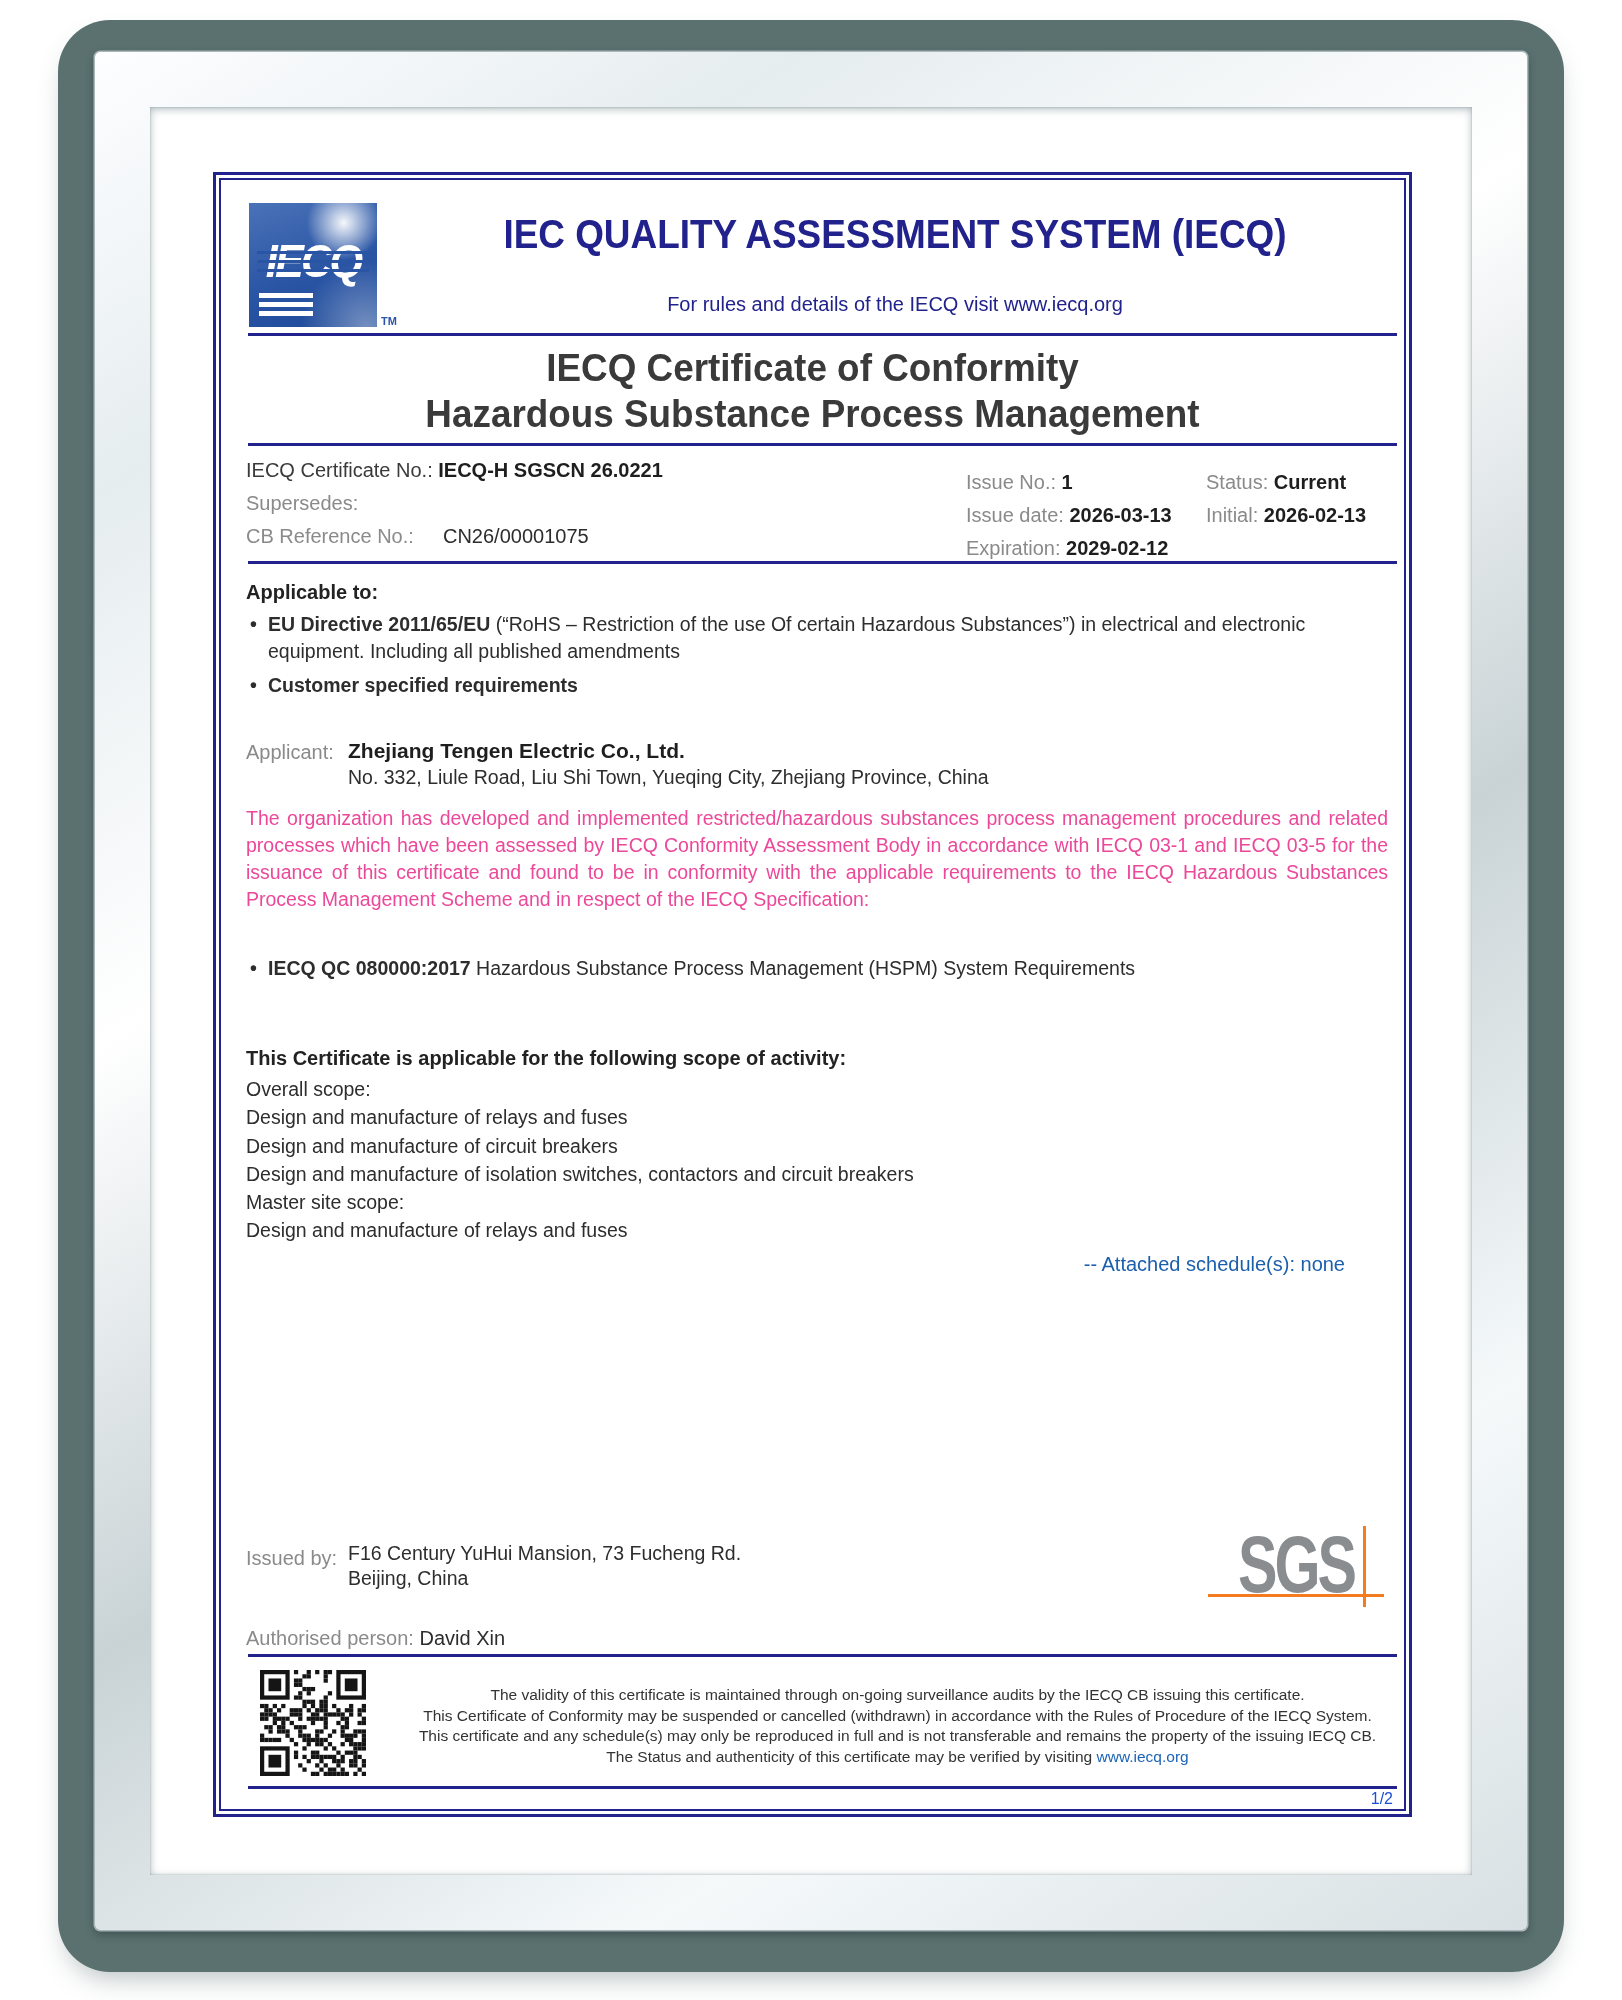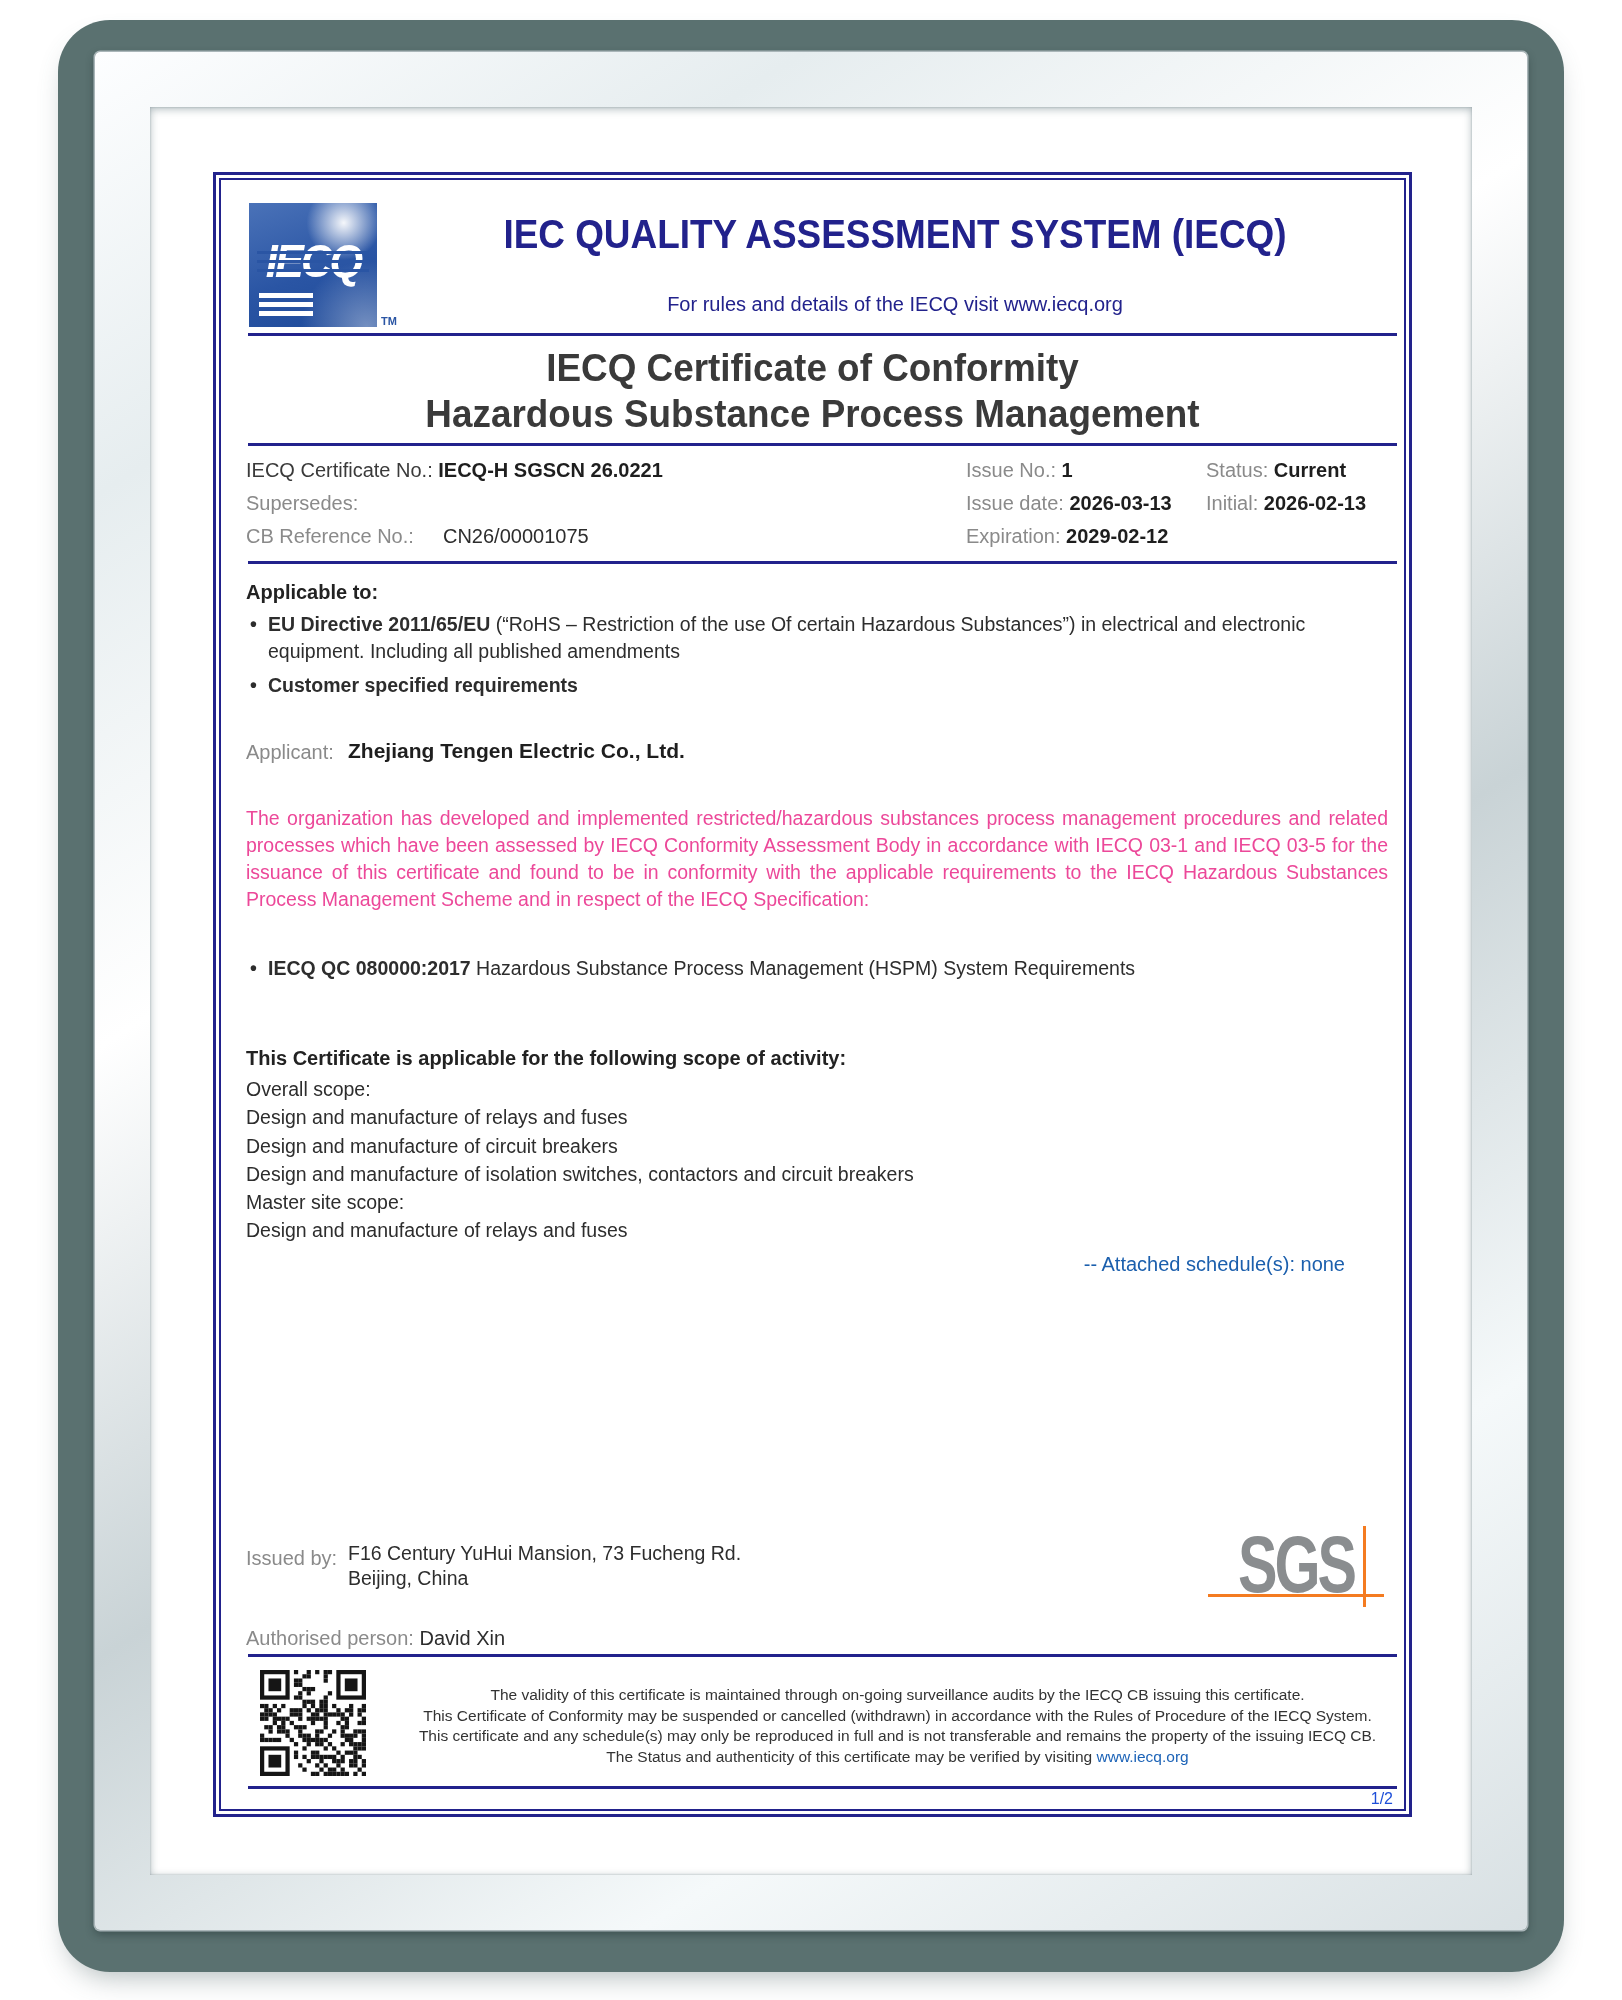--- a/index.html
+++ b/index.html
@@ -39,21 +39,21 @@
   .hdr-sub{position:absolute;left:175px;right:10px;top:118px;text-align:center;
            color:var(--navy,#22228c);font-size:20px;}
   .doc-title{position:absolute;left:0;right:0;text-align:center;color:#3a3a3a;
              font-weight:bold;font-size:38px;transform:scaleX(.97);white-space:nowrap;}
   
   .irow{position:relative;height:33px;font-size:20px;white-space:nowrap;}
   .lbl{color:var(--label-gray,#8a8a8a);}
   .dk{color:#3a3a3a;}
   .val{color:#1e1e1e;font-weight:bold;}
   .info-left{position:absolute;left:30px;top:284px;}
-  .info-right{position:absolute;left:750px;top:284px;width:430px;}
+  .info-right{position:absolute;left:750px;top:296px;width:430px;}
   .seg2{position:absolute;left:240px;top:0;}
   
   .h-bold{font-weight:bold;font-size:20px;color:#222;}
   ul.blist{margin:0;padding:0;list-style:none;font-size:19.5px;line-height:27px;color:#2d2d2d;}
   ul.blist li{position:relative;padding-left:22px;}
   ul.blist li + li{margin-top:7px;}
   ul.blist li::before{content:"\2022";position:absolute;left:4px;font-weight:bold;}
   .para{font-size:19.5px;line-height:27px;text-align:justify;color:#ec4899;}
   .scope-line{font-size:19.5px;line-height:28.3px;color:#2d2d2d;}
   .attached{position:absolute;right:64px;top:1078px;color:var(--attached-blue,#1b5fad);font-size:20px;}
@@ -138,20 +138,21 @@
 
     <div class="abs h-bold" style="left:30px;top:406px;">Applicable to:</div>
     <ul class="blist abs" style="left:30px;top:436px;width:1142px;">
       <li><b>EU Directive 2011/65/EU</b><span> (“RoHS – Restriction of the use Of certain Hazardous Substances”) in electrical and electronic equipment. Including all published amendments</span></li>
       <li><b>Customer specified requirements</b><span></span></li>
     </ul>
 
     <div class="abs lbl" style="left:30px;top:566px;font-size:20px;">Applicant:</div>
     <div class="abs" style="left:132px;top:562px;">
       <div style="font-size:21px;font-weight:bold;color:#1e1e1e;line-height:28px;">Zhejiang Tengen Electric Co., Ltd.</div>
+      <div style="font-size:19.5px;line-height:25px;">No. 332, Liule Road, Liu Shi Town, Yueqing City, Zhejiang Province, China</div>
     </div>
 
     <div class="para abs" style="left:30px;top:630px;width:1142px;">The organization has developed and implemented restricted/hazardous substances process management procedures and related processes which have been assessed by IECQ Conformity Assessment Body in accordance with IECQ 03-1 and IECQ 03-5 for the issuance of this certificate and found to be in conformity with the applicable requirements to the IECQ Hazardous Substances Process Management Scheme and in respect of the IECQ Specification:</div>
     <ul class="blist abs" style="left:30px;top:780px;width:1142px;">
       <li><b>IECQ QC 080000:2017</b><span> Hazardous Substance Process Management (HSPM) System Requirements</span></li>
     </ul>
 
     <div class="abs h-bold" style="left:30px;top:872px;">This Certificate is applicable for the following scope of activity:</div>
     <div class="abs" style="left:30px;top:900px;">
       <div class="scope-line">Overall scope:</div>

